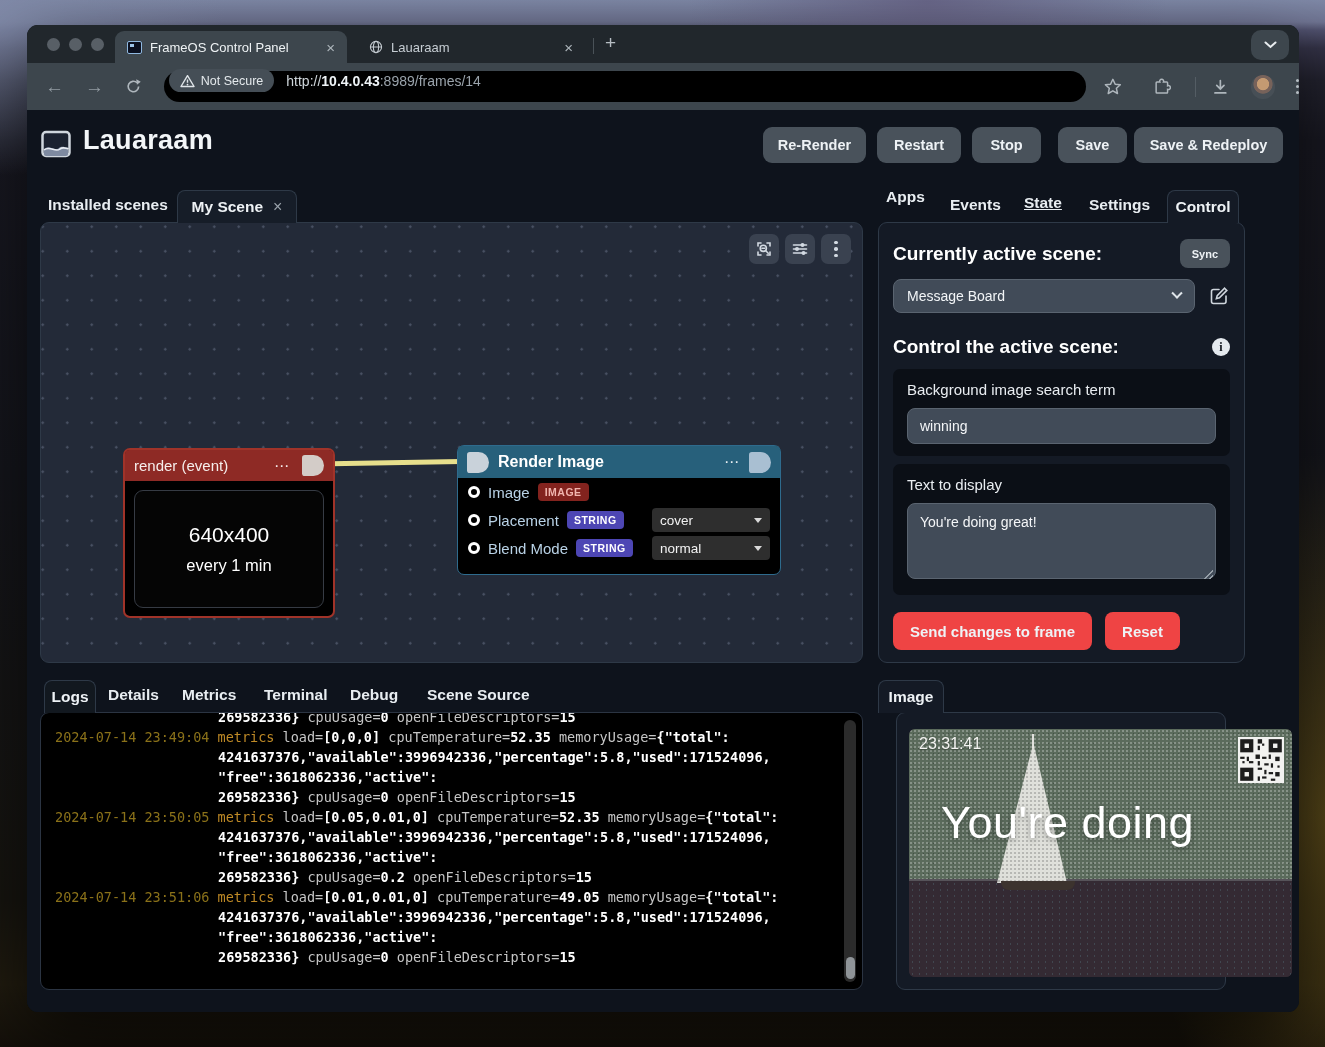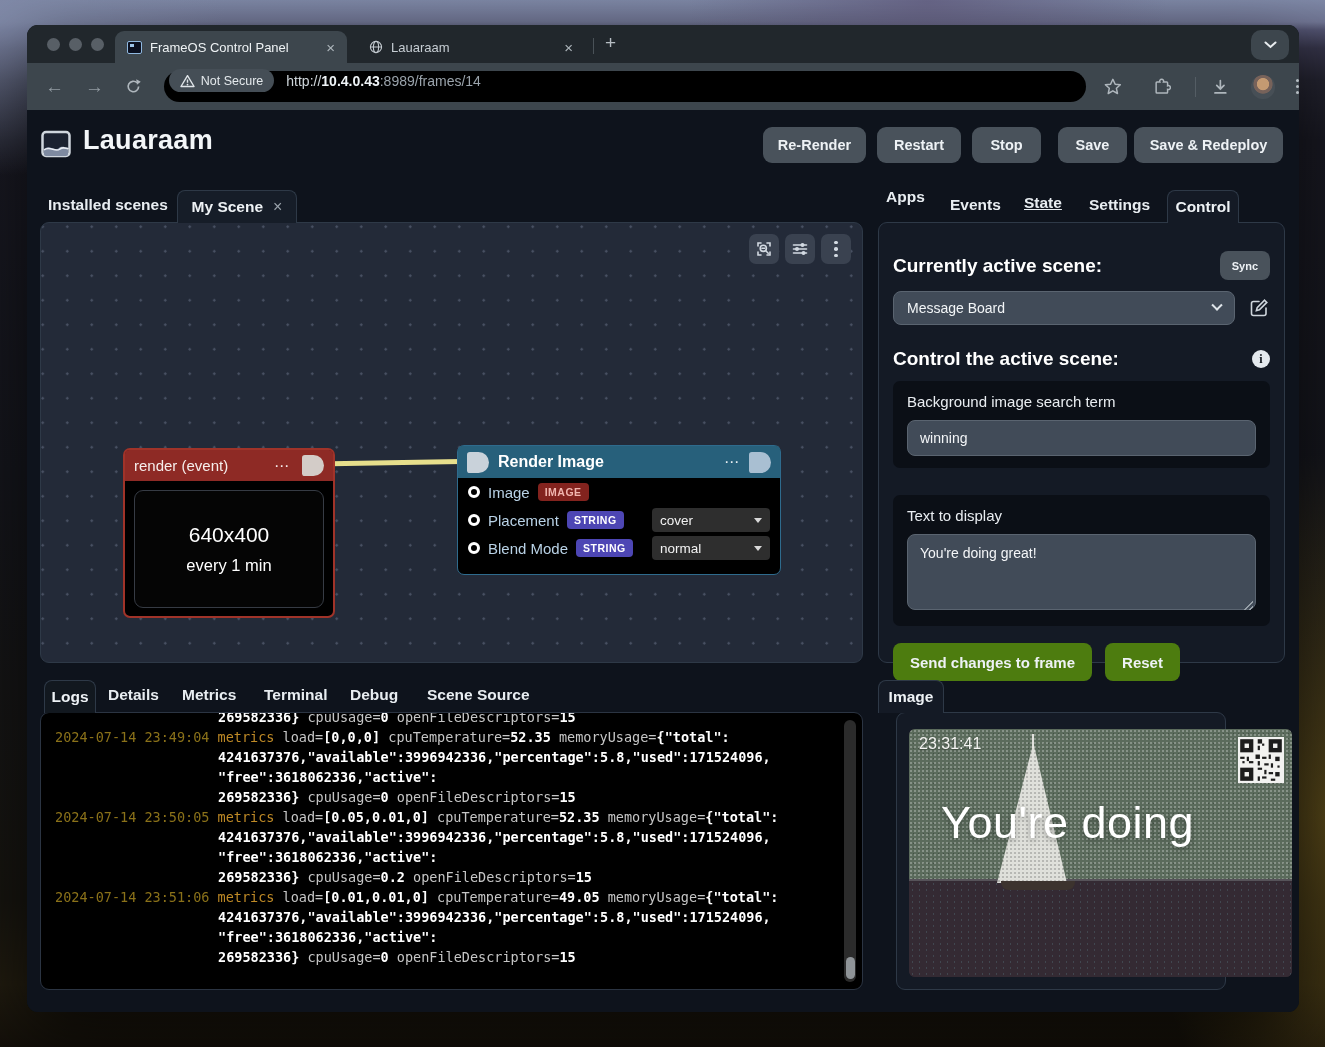--- a/index.html
+++ b/index.html
@@ -100,21 +100,21 @@
   .nlabel { font-size:15px; color:#b9d2e6; }
   .badge { font-size:10.5px; font-weight:700; letter-spacing:.5px; border-radius:4px; padding:3px 7px; }
   .badge-image { background:#83231e; color:#f1b5ae; }
   .badge-string { background:#4d46b4; color:#fff; }
   .nselect { margin-left:auto; width:118px; height:24px; background:#2e2e2e; border-radius:4px;
     display:flex; align-items:center; padding:0 8px; font-size:13.5px; color:#f2f2f2; }
   .caret { margin-left:auto; width:0; height:0; border-left:4.5px solid rgba(0,0,0,0);
     border-right:4.5px solid rgba(0,0,0,0); border-top:5.5px solid #d9d9d9; }
 
   
-  .rpanel { left:851px; top:112px; width:407px; height:441px; padding:28px 14px; }
+  .rpanel { left:851px; top:112px; width:367px; height:441px; padding:16px 14px; }
   .rp-row { display:flex; align-items:center; justify-content:space-between; }
   .rheading { font-size:19px; font-weight:700; color:#fff; }
   .sync { height:29px; padding:0 12px; background:#49525b; border-radius:8px; color:#eef2f5;
     font-size:11px; font-weight:600; display:flex; align-items:center; }
   .selrow { margin-top:11px; display:flex; align-items:center; gap:13px; }
   .scene-select { flex:1; height:34px; background:#414b58; border:1px solid #5a6470; border-radius:8px;
     display:flex; align-items:center; padding:0 13px; font-size:14px; color:#f2f5f7; }
   .chev { width:8px; height:8px; border-right:2px solid #dfe5ea; border-bottom:2px solid #dfe5ea;
     transform:rotate(45deg) translate(-2px,-2px); margin-left:auto; }
   .heading2row { margin-top:23px; }
@@ -124,21 +124,21 @@
   .flabel { font-size:15px; color:#e9edf1; }
   .tinput { margin-top:10px; width:100%; height:36px; background:#414b58; border:1px solid #5a6470;
     border-radius:8px; color:#f4f6f8; font-size:14px; padding:0 12px; font-family:inherit; }
   .tarea-wrap { position:relative; margin-top:10px; }
   .tarea { width:100%; height:76px; background:#414b58; border:1px solid #5a6470; border-radius:8px;
     color:#f4f6f8; font-size:14px; padding:9px 12px; resize:none; font-family:inherit; line-height:1.3; }
   .tarea-wrap::after { content:""; position:absolute; right:3px; bottom:4px; width:11px; height:11px;
     background:repeating-linear-gradient(135deg, rgba(0,0,0,0) 0 2px, #97a0a8 2px 3.5px);
     clip-path:polygon(100% 0, 100% 100%, 0 100%); }
   .btnrow { margin-top:17px; display:flex; gap:13px; }
-  .gbtn { height:38px; background:#4d7c0f; border-radius:8px; color:#eef2f5; font-size:15px; font-weight:600;
+  .gbtn { height:38px; background:#ef4444; border-radius:8px; color:#eef2f5; font-size:15px; font-weight:600;
     display:flex; align-items:center; padding:0 17px; }
 
   
   .logbox { position:absolute; left:13px; top:602px; width:823px; height:278px; background:#000;
     border:1px solid #2b3442; border-radius:9px; overflow:hidden; padding:5px 30px 0 14px; }
   .log-line { font-family:"DejaVu Sans Mono","Liberation Mono",monospace; font-size:13.5px; line-height:20px;
     white-space:pre-wrap; word-break:break-all; }
   .log-cont { padding-left:163px; }
   .log-clipped { margin-top:-11px; }
   .lg-ts { color:#8a7119; } .lg-tag { color:#bf8a26; } .lg-n { color:#c6c6c6; } .lg-b { color:#fff; font-weight:700; }
@@ -369,21 +369,21 @@
         </svg>
       </div>
       <div class="rp-row heading2row">
         <span class="rheading">Control the active scene:</span>
         <span class="info-ico">i</span>
       </div>
       <div class="subpanel">
         <div class="flabel">Background image search term</div>
         <input class="tinput" type="text" value="winning" style="">
       </div>
-      <div class="subpanel" style="margin-top:27px;">
+      <div class="subpanel" style="margin-top:8px;">
         <div class="flabel">Text to display</div>
         <div class="tarea-wrap">
           <textarea class="tarea" style="">You're doing great!</textarea>
         </div>
       </div>
       <div class="btnrow">
         <span class="gbtn">Send changes to frame</span>
         <span class="gbtn">Reset</span>
       </div>
     </div>

